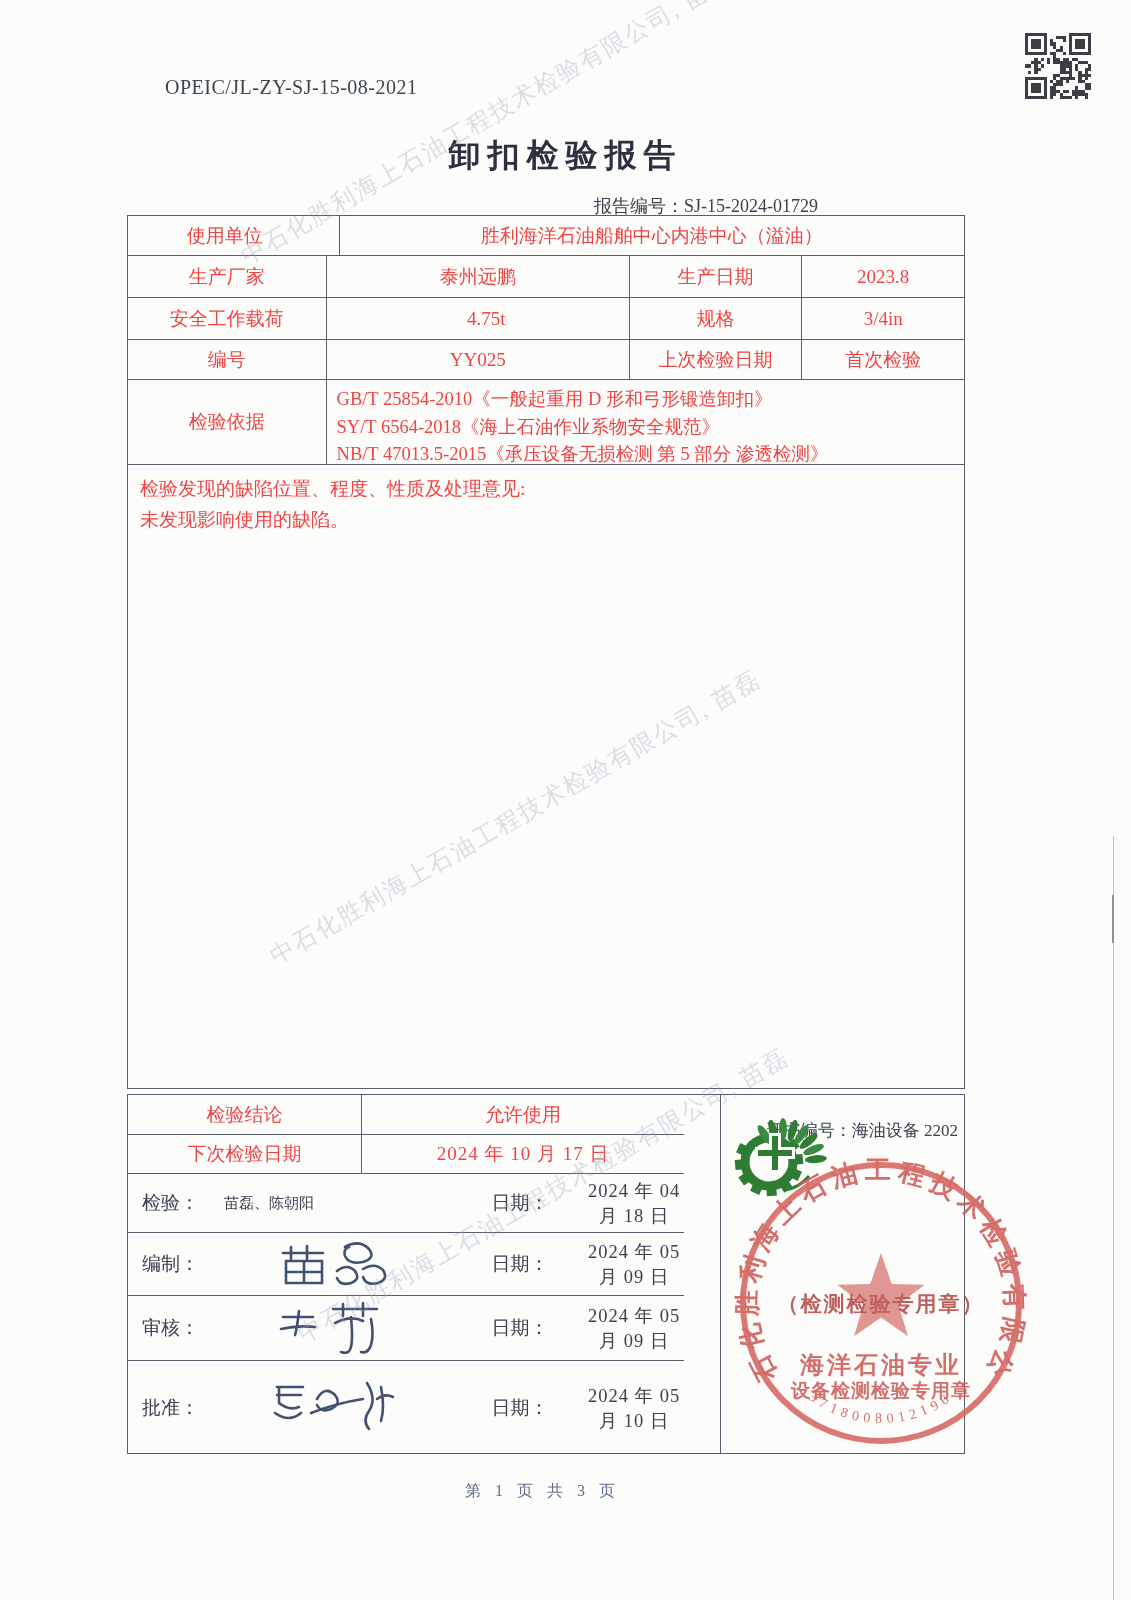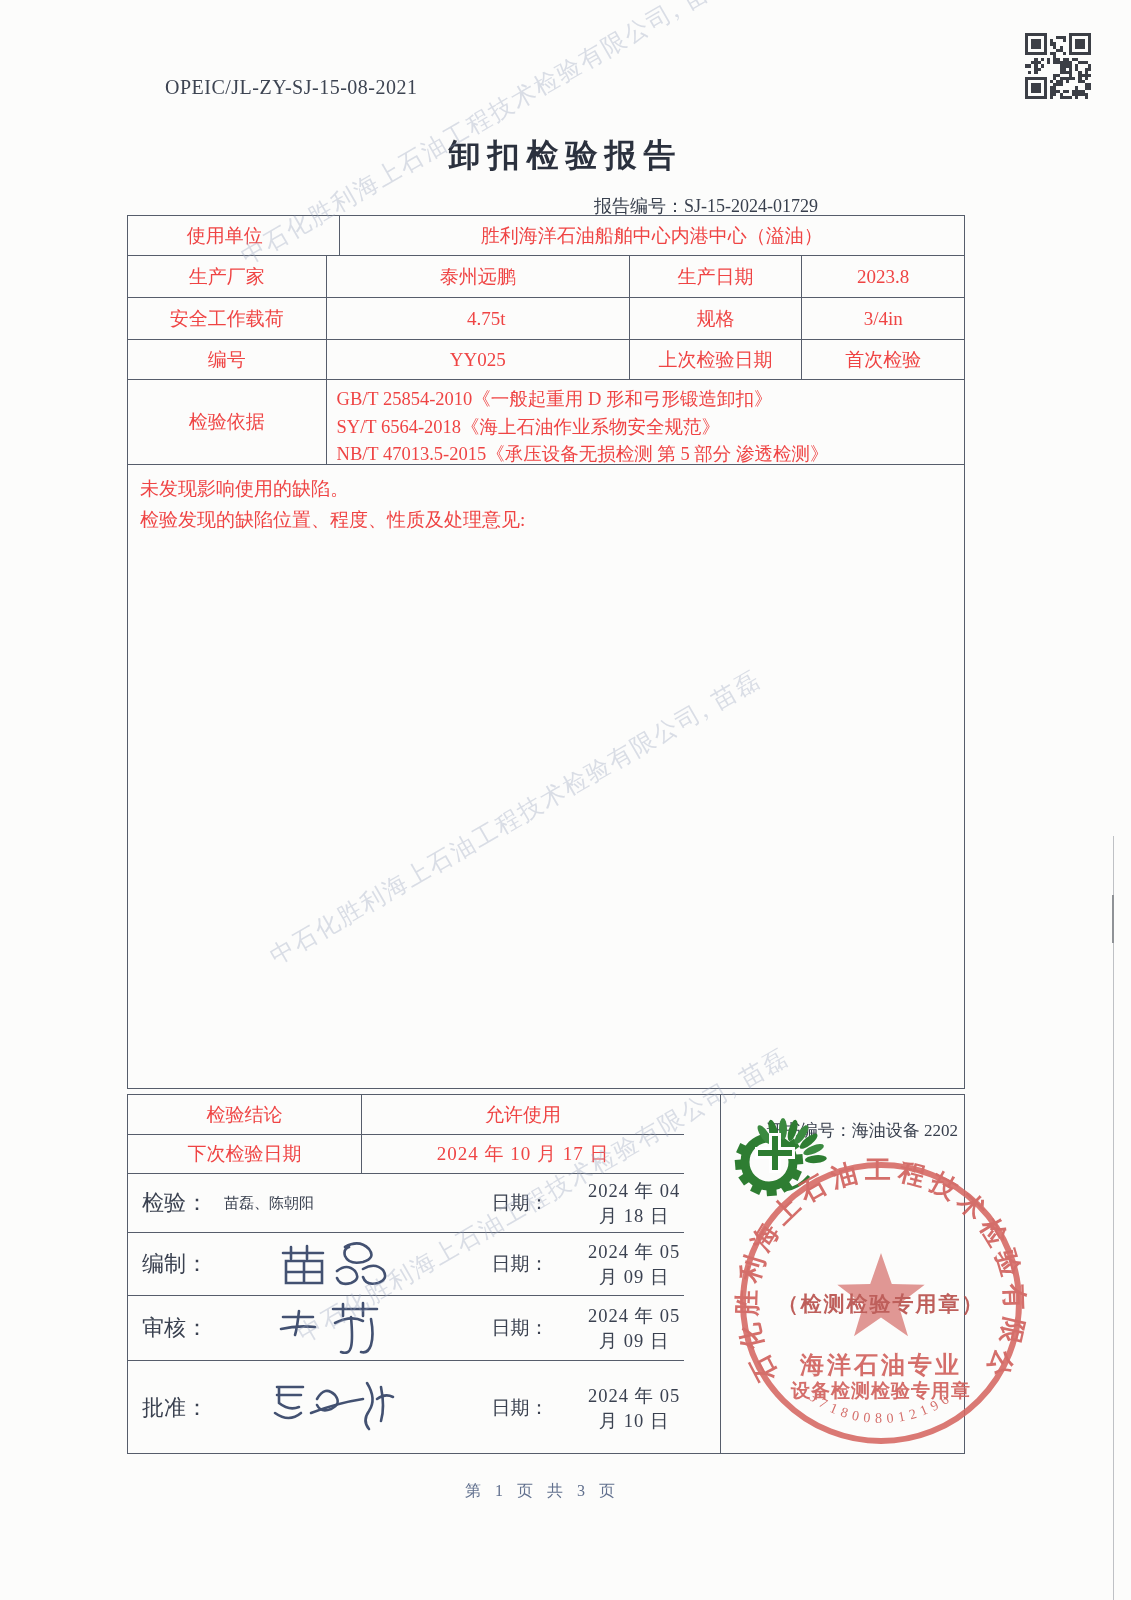--- a/index.html
+++ b/index.html
@@ -26,21 +26,21 @@
   .trow:first-child{border-top:none;}
   .tcell{box-sizing:border-box;border-left:1px solid #565d6b;display:flex;
          align-items:center;justify-content:center;font-size:19px;color:#ef4444;
          text-align:center;line-height:1.25;}
   .tcell:first-child{border-left:none;}
   .tcell.left{justify-content:flex-start;text-align:left;}
   .basis-lines{padding:6px 0 6px 10px;font-size:18.5px;line-height:27.5px;display:block;}
   .defect-cell{display:block;padding:8px 12px;font-size:19px;line-height:31px;text-align:left;}
   
   .sigrow{display:flex;align-items:center;box-sizing:border-box;border-top:1px solid #565d6b;}
-  .sigrow .lab{width:96px;padding-left:14px;font-size:22px;box-sizing:border-box;}
+  .sigrow .lab{width:96px;padding-left:14px;font-size:19px;box-sizing:border-box;}
   .sigrow .name{width:232px;text-align:left;font-size:15px;}
   .sigrow .dlab{width:128px;text-align:center;font-size:19px;}
   .sigrow .dval{flex:1;text-align:center;font-size:18.5px;letter-spacing:1px;}
   .sig-svg{display:block;margin:0 auto;}
   
   .stamp-cell{position:relative;box-sizing:border-box;border-left:1px solid #565d6b;overflow:visible;margin-left:36px;}
   .cert-line{position:absolute;right:6px;top:24px;font-size:17px;color:#39404e;white-space:nowrap;}
   .safety-logo{position:absolute;left:6px;top:20px;}
   .red-stamp{position:absolute;left:0px;top:48px;opacity:.88;}
   
@@ -228,22 +228,22 @@
     <div class="trow" style="height:85px;">
       <div class="tcell" style="width:198px;">检验依据</div>
       <div class="tcell left basis-lines" style="width:640px;">
         <div>GB/T 25854-2010《一般起重用 D 形和弓形锻造卸扣》</div>
         <div>SY/T 6564-2018《海上石油作业系物安全规范》</div>
         <div>NB/T 47013.5-2015《承压设备无损检测 第 5 部分 渗透检测》</div>
       </div>
     </div>
     <div class="trow" style="height:626px;">
       <div class="tcell defect-cell" style="width:838px;">
+        <div>检验发现的缺陷位置、程度、性质及处理意见:</div>
         <div>未发现影响使用的缺陷。</div>
-        <div>检验发现的缺陷位置、程度、性质及处理意见:</div>
       </div>
     </div>
   </div>
 
   <div class="tbl" style="left:127px;top:1094px;width:838px;height:360px;display:flex;">
     <div style="width:556px;box-sizing:border-box;">
       <div class="trow" style="height:39px;">
         <div class="tcell" style="width:233px;">检验结论</div>
         <div class="tcell" style="width:323px;">允许使用</div>
       </div>

